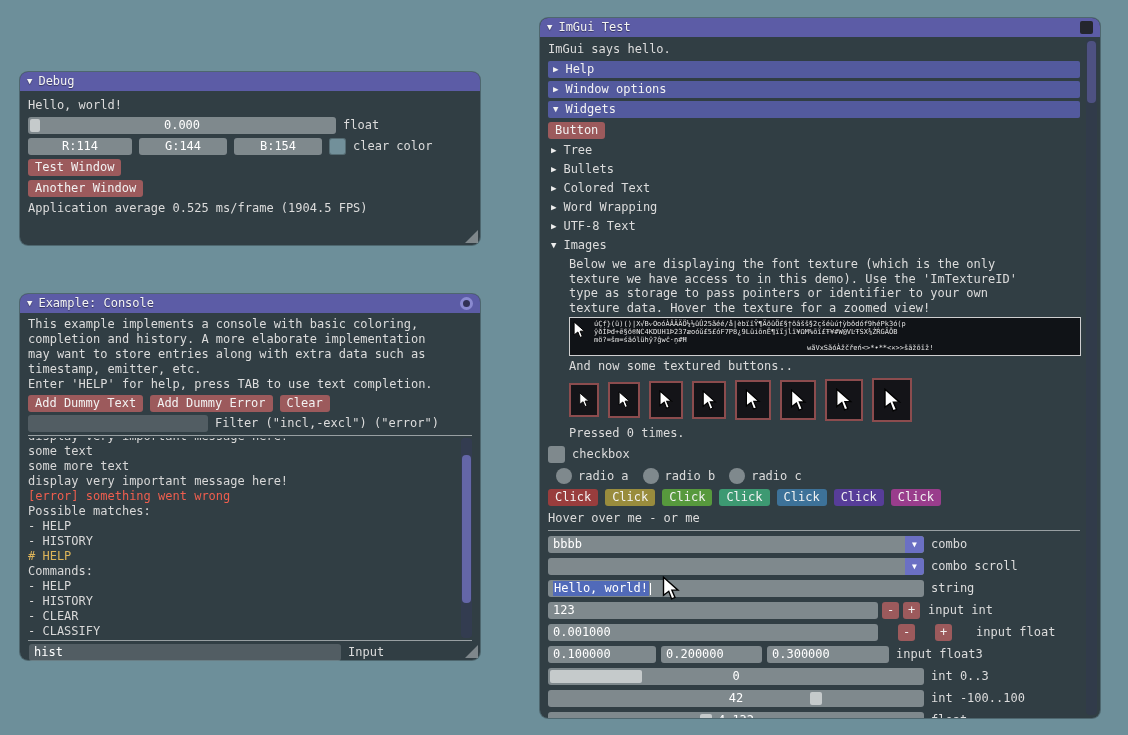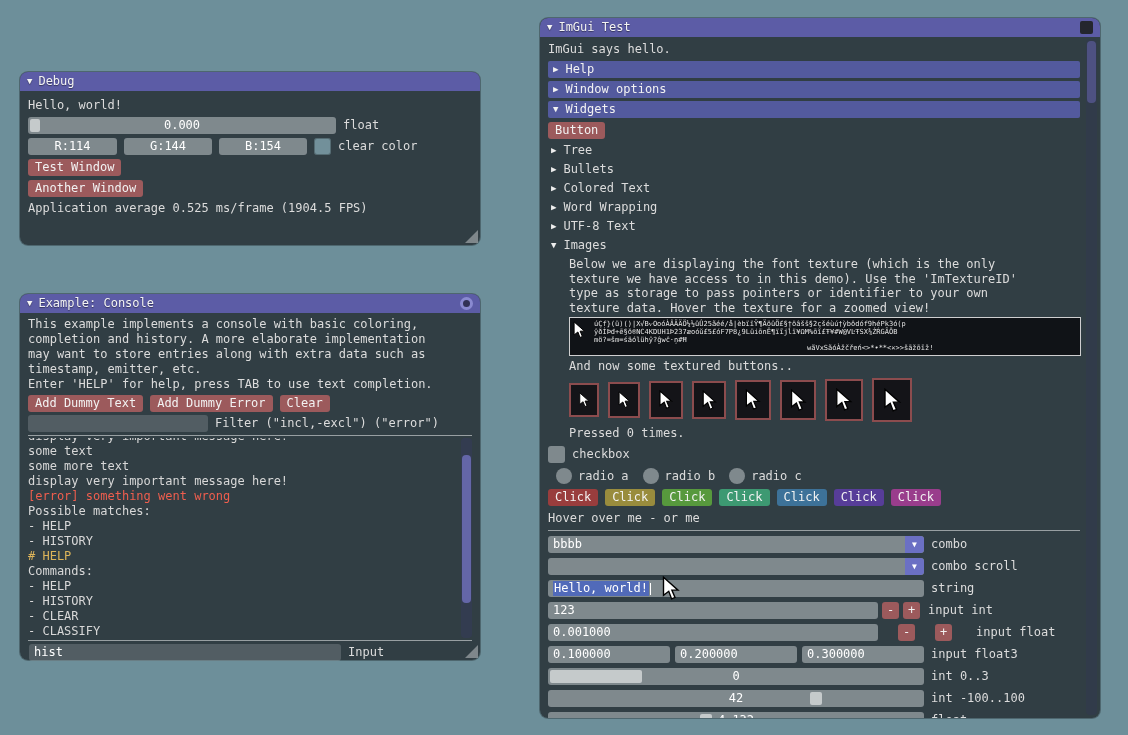--- a/index.html
+++ b/index.html
@@ -72,21 +72,21 @@
     <div class="body">
       <div class="line">Hello, world!</div>
       <div class="row">
         <div class="frame" style="width:308px">
           <span class="grab" style="left:2px;width:10px"></span>
           <span class="vcenter">0.000</span>
         </div>
         <span class="label">float</span>
       </div>
       <div class="row">
-        <div class="frame" style="width:89px">
+        <div class="frame" style="width:104px">
           <span class="vcenter">R:114</span>
         </div>
         <div class="frame" style="width:88px">
           <span class="vcenter">G:144</span>
         </div>
         <div class="frame" style="width:88px">
           <span class="vcenter">B:154</span>
         </div>
         <span class="swatch" style="background:#72909a"></span>
         <span class="label">clear color</span>
@@ -338,24 +338,24 @@
       <div class="row" style="margin:5px 0;gap:20px">
         <div class="frame" style="width:330px">
           <span>0.001000</span>
         </div>
         <button class="btn sbtn">-</button>
         <button class="btn sbtn">+</button>
         <span class="label" style="margin-left:4px">input float</span>
       </div>
 
       <div class="row" style="margin:5px 0;gap:5px">
-        <div class="frame" style="width:122px">
+        <div class="frame" style="width:108px">
           <span>0.100000</span>
         </div>
-        <div class="frame" style="width:122px">
+        <div class="frame" style="width:101px">
           <span>0.200000</span>
         </div>
         <div class="frame" style="width:122px">
           <span>0.300000</span>
         </div>
         <span class="label" style="margin-left:2px">input float3</span>
       </div>
 
       <div class="row" style="margin:5px 0">
         <div class="frame wfixed">

